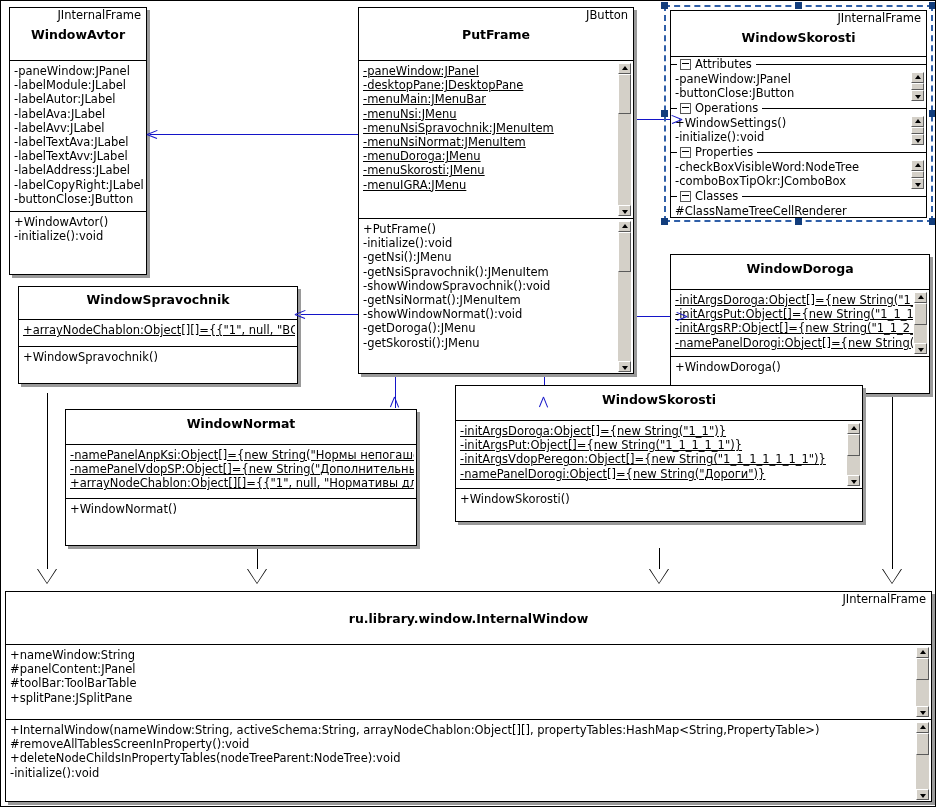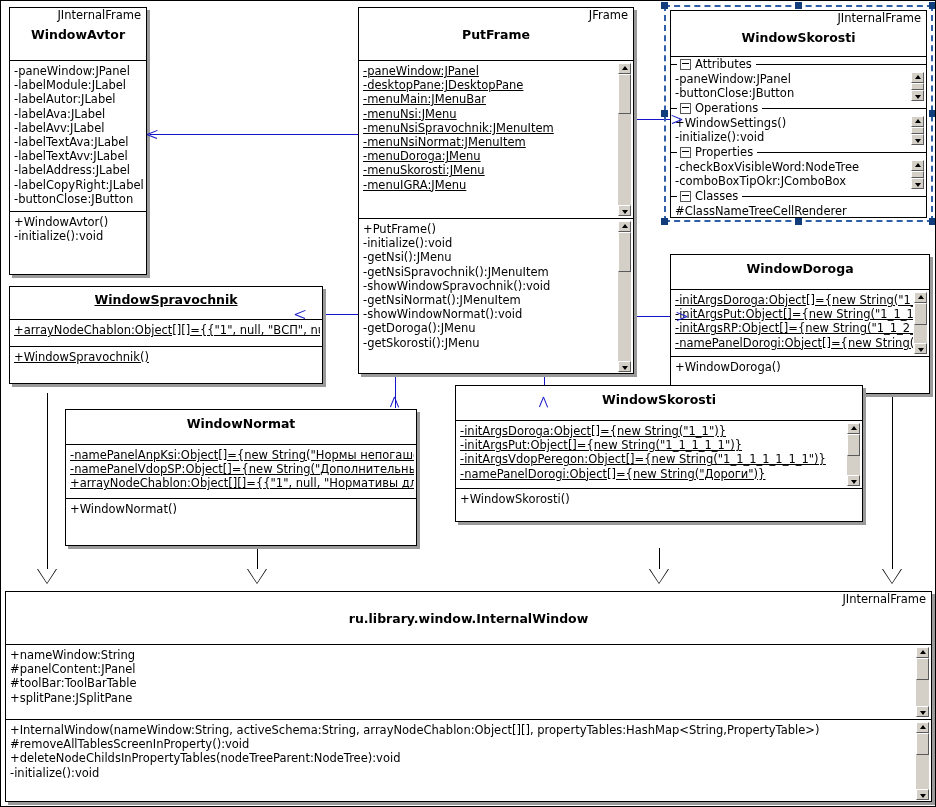--- a/index.html
+++ b/index.html
@@ -307,21 +307,21 @@
       <div class="member">-buttonClose:JButton</div>
     </div>
     <div class="compartment" style="height:64px;">
       <div class="member">+WindowAvtor()</div>
       <div class="member">-initialize():void</div>
     </div>
   </div>
 
   <div class="uml" style="left:357px; top:6px; width:276px; height:367px;">
     <div class="uml-head" style="height:53px;">
-      <div class="stereo">JFrame</div>
+      <div class="stereo">JButton</div>
       <div class="cls-name">PutFrame</div>
     </div>
     <div class="compartment" style="height:158px;">
       <div class="member stat">-paneWindow:JPanel</div>
       <div class="member stat">-desktopPane:JDesktopPane</div>
       <div class="member stat">-menuMain:JMenuBar</div>
       <div class="member stat">-menuNsi:JMenu</div>
       <div class="member stat">-menuNsiSpravochnik:JMenuItem</div>
       <div class="member stat">-menuNsiNormat:JMenuItem</div>
       <div class="member stat">-menuDoroga:JMenu</div>
@@ -446,21 +446,21 @@
         <div class="sthumb" style="height:22px;"></div>
         <div class="strack"></div>
         <div class="sbtn down"></div>
       </div>
     </div>
     <div class="compartment" style="height:37px;">
       <div class="member">+WindowDoroga()</div>
     </div>
   </div>
 
-  <div class="uml" style="left:8px; top:285px; width:314px; height:98px;text-decoration:underline;">
+  <div class="uml" style="left:17px; top:285px; width:280px; height:98px;">
     <div class="uml-head" style="height:33px;">
       <div class="stereo"></div>
       <div class="cls-name" style="padding-top:7px;">WindowSpravochnik</div>
     </div>
     <div class="compartment" style="height:27px;">
       <div class="member stat">+arrayNodeChablon:Object[][]={{"1", null, "ВСП", null}}</div>
     </div>
     <div class="compartment" style="height:36px;">
       <div class="member">+WindowSpravochnik()</div>
     </div>

